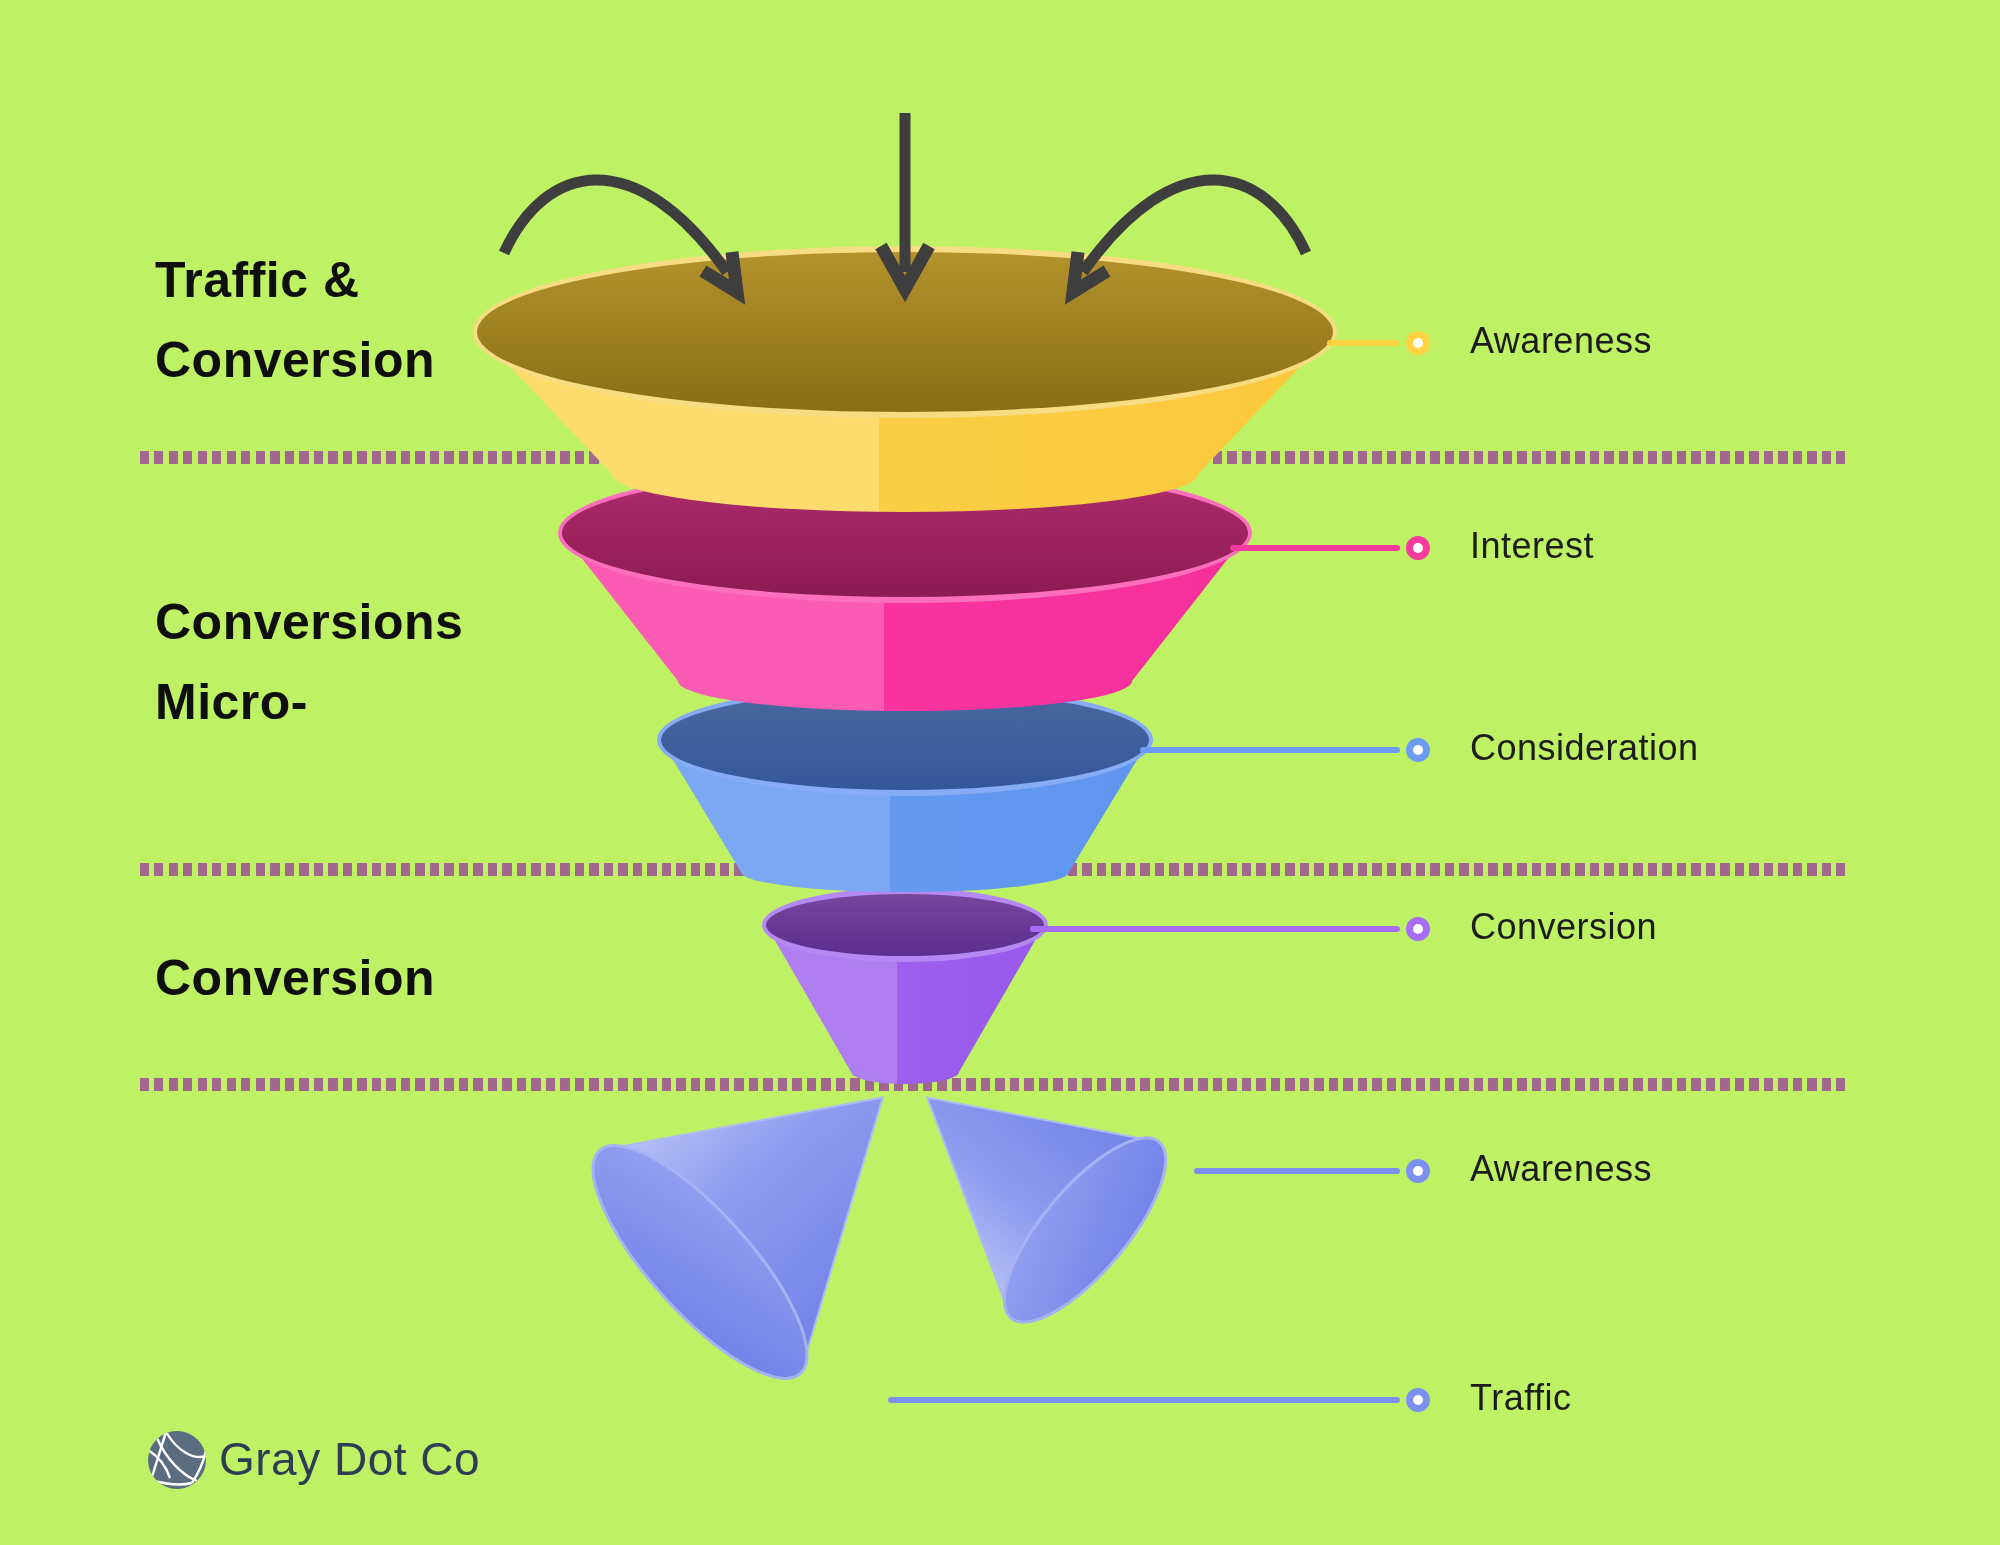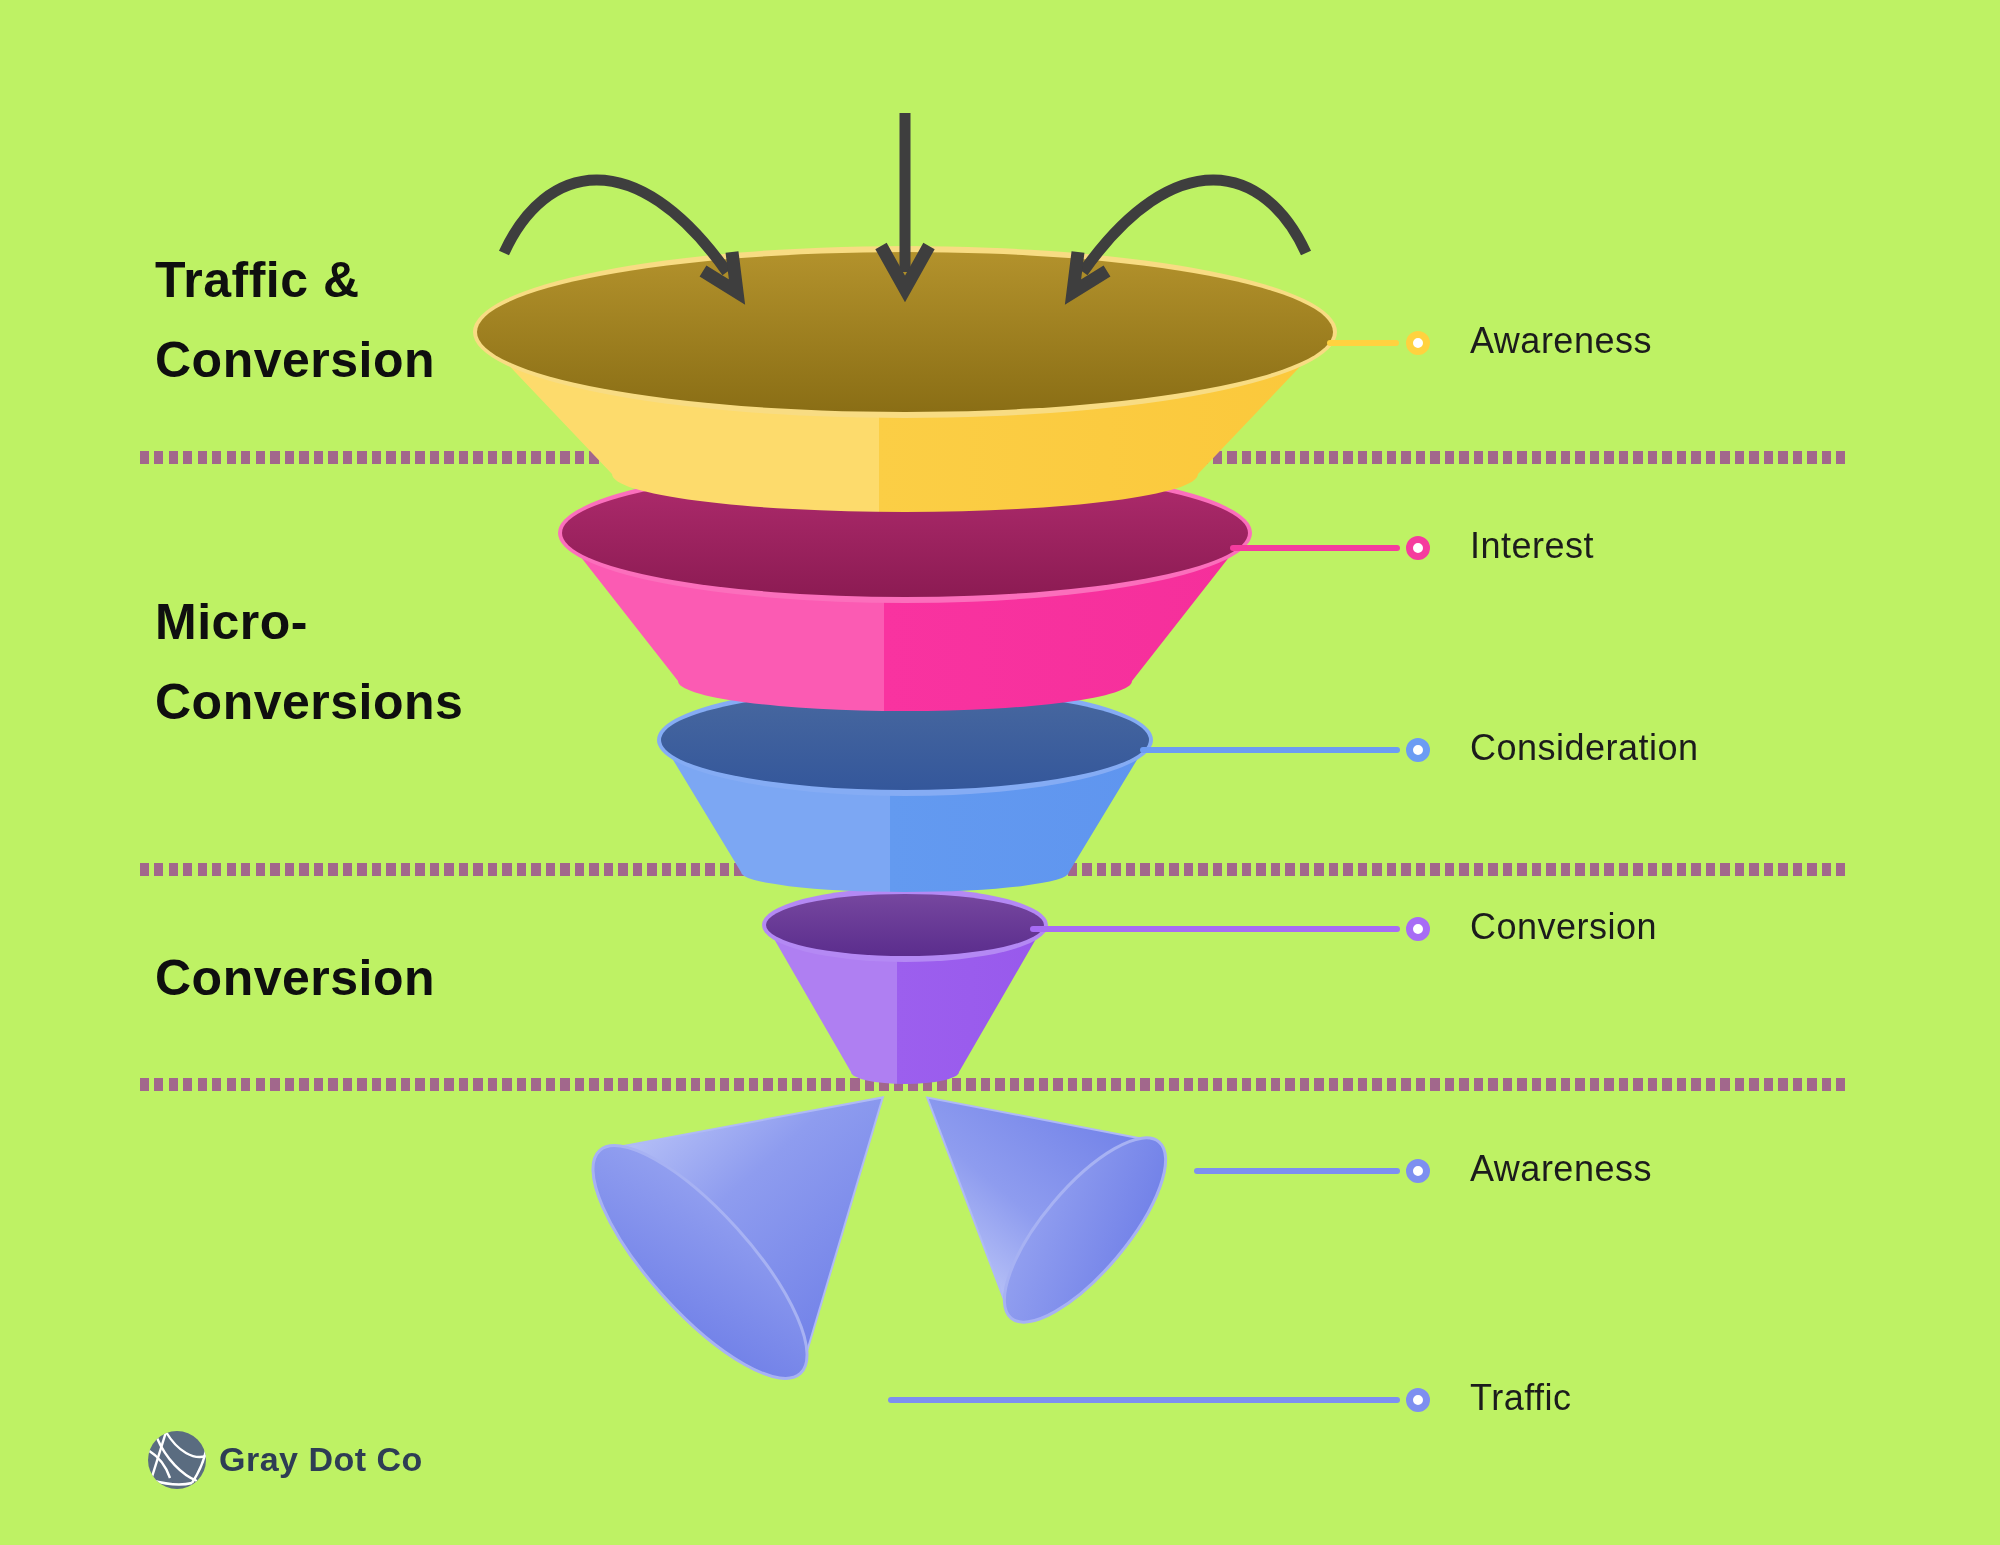--- a/index.html
+++ b/index.html
@@ -38,21 +38,21 @@
     font-weight:400;font-size:36px;color:#1c1c1c;letter-spacing:.5px;white-space:nowrap;
   }
   .row-1{top:343px;} .row-2{top:548px;} .row-3{top:750px;}
   .row-4{top:929px;} .row-5{top:1171px;} .row-6{top:1400px;}
   
   .arrow{stroke:var(--arrow-color,#3E3E3E);fill:none;stroke-width:11;}
   .arrow-head{stroke:var(--arrow-color,#3E3E3E);fill:none;stroke-width:13;stroke-linejoin:miter;}
   
   .logo-text{
     position:absolute;left:219px;top:1460px;transform:translateY(-52%);z-index:4;
-    font-size:34px;font-weight:700;letter-spacing:.5px;color:var(--logo-color,#2E3D54);white-space:nowrap;
+    font-size:46px;font-weight:400;letter-spacing:.5px;color:var(--logo-color,#2E3D54);white-space:nowrap;
   }
 </style>
 </head>
 <body>
 
 <div class="canvas">
 
   <div class="dotted-sep sep-1"></div>
   <div class="dotted-sep sep-2"></div>
   <div class="dotted-sep sep-3"></div>
@@ -170,22 +170,22 @@
         <path d="M 148 1450 C 158 1456 166 1466 170 1478"></path>
       </g>
     </g>
   </svg>
 
   <div class="left-label left-1">
     <div>Traffic &amp;</div>
     <div>Conversion</div>
   </div>
   <div class="left-label left-2">
+    <div>Conversions</div>
     <div>Micro-</div>
-    <div>Conversions</div>
   </div>
   <div class="left-label left-3">
     <div>Conversion</div>
   </div>
 
   <div class="stage-row row-1">
     <div class="stage-line" style="left: 1327px; width: 72px; background-color: rgb(255, 210, 63);"></div>
     <div class="stage-ring" style="border-color: rgb(255, 210, 63);"></div>
     <div class="stage-label">Awareness</div>
   </div>

